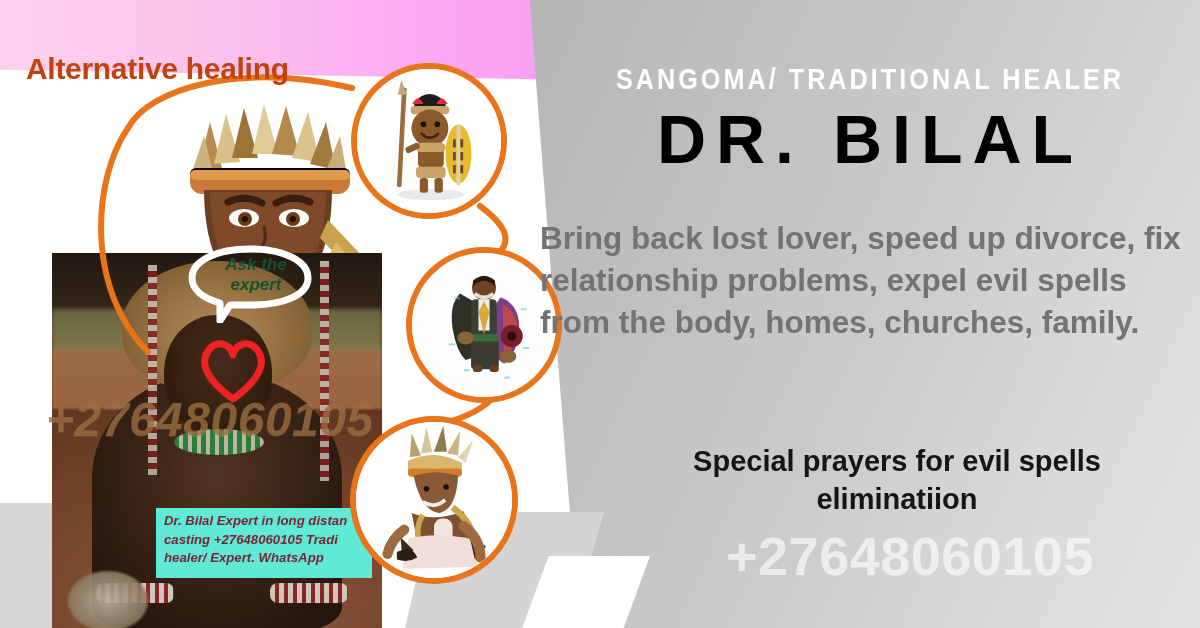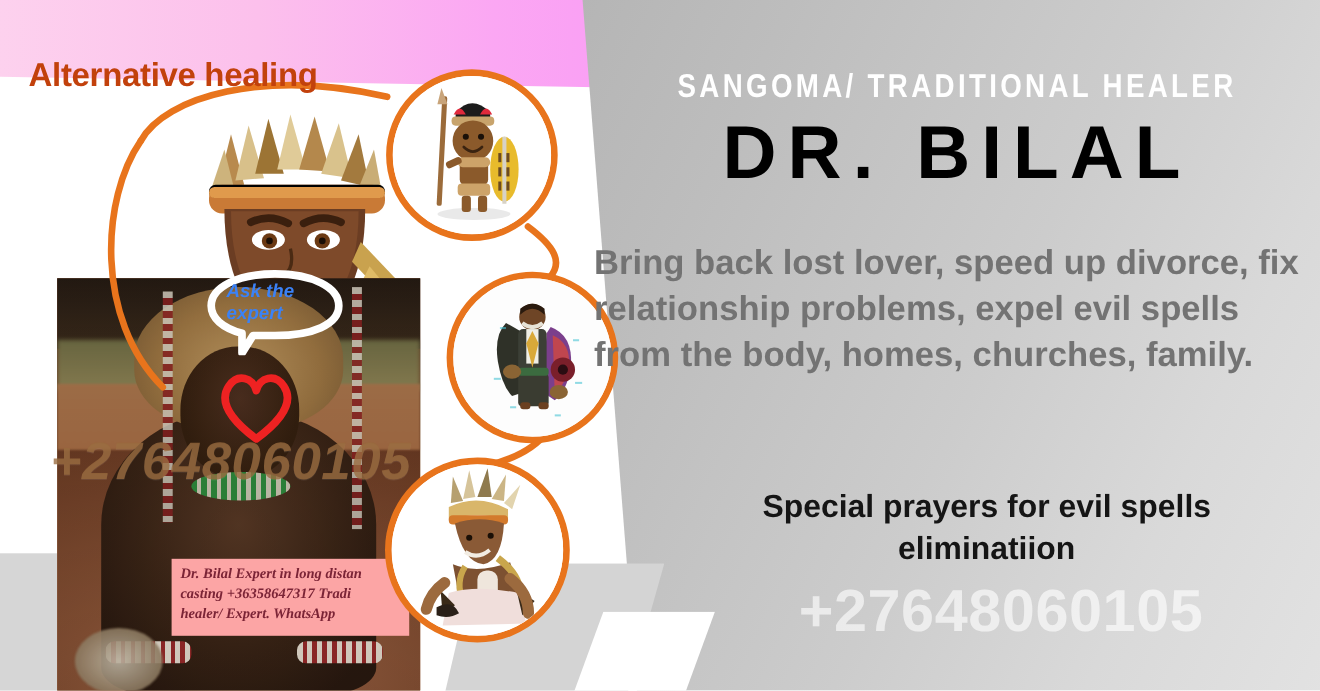--- a/index.html
+++ b/index.html
@@ -98,28 +98,28 @@
   }
 
   .heart{
     position:absolute;left:196px;top:333px;width:74px;height:70px;z-index:24;
   }
   .bubble{
     position:absolute;left:186px;top:245px;width:128px;height:78px;z-index:26;
   }
   .bubble .btext{
     position:absolute;left:20px;top:10px;width:100px;
-    font-size:17px;font-weight:bold;font-style:italic;color:#3b82f6;line-height:1.15;
-    text-align:left;
+    font-size:17px;font-weight:bold;font-style:italic;color:#14532d;line-height:1.15;
+    text-align:center;
   }
 
   .caption{
     position:absolute;left:156px;top:508px;width:216px;height:70px;z-index:28;
-    background:#fca5a5;
-    padding:4px 6px 4px 8px;box-sizing:border-box;overflow:hidden;font-family:Liberation Serif, serif;
+    background:#5eead4;
+    padding:4px 6px 4px 8px;box-sizing:border-box;overflow:hidden;
   }
   .caption p{
     margin:0;font-size:13.2px;font-style:italic;font-weight:bold;
     color:#7b2436;line-height:1.42;white-space:nowrap;
   }
 
   
   .circles{position:absolute;left:0;top:0;width:600px;height:628px;z-index:30;pointer-events:none;}
   .circ{
     position:absolute;border-radius:50%;overflow:hidden;background:#fff;
@@ -233,21 +233,21 @@
 
   <div class="bubble">
     <svg viewBox="0 0 128 78" width="128" height="78" aria-hidden="true">
       <path d="M64 4 C98 4 122 16 122 33 C122 50 98 60 64 60 L44 60 L34 76 L34 58 C16 53 6 44 6 33 C6 16 30 4 64 4 Z" fill="none" stroke="#ffffff" stroke-width="7" stroke-linejoin="round"></path>
     </svg>
     <div class="btext">Ask the expert</div>
   </div>
 
   <div class="caption">
     <p>Dr. Bilal Expert in long distan</p>
-    <p>casting +36358647317 Tradi</p>
+    <p>casting +27648060105 Tradi</p>
     <p>healer/ Expert. WhatsApp</p>
   </div>
 
   <svg class="circles" viewBox="0 0 600 628" aria-hidden="true">
     <path d="M128 128 C150 88 240 62 352 88" stroke="#e8741c" stroke-width="6" fill="none" stroke-linecap="round"></path>
     <path d="M128 128 C92 180 86 290 148 352" stroke="#e8741c" stroke-width="6" fill="none" stroke-linecap="round"></path>
     <path d="M480 206 C504 224 512 238 500 252" stroke="#e8741c" stroke-width="6" fill="none" stroke-linecap="round"></path>
     <path d="M498 392 C486 408 466 418 440 424" stroke="#e8741c" stroke-width="6" fill="none" stroke-linecap="round"></path>
   </svg>
 

